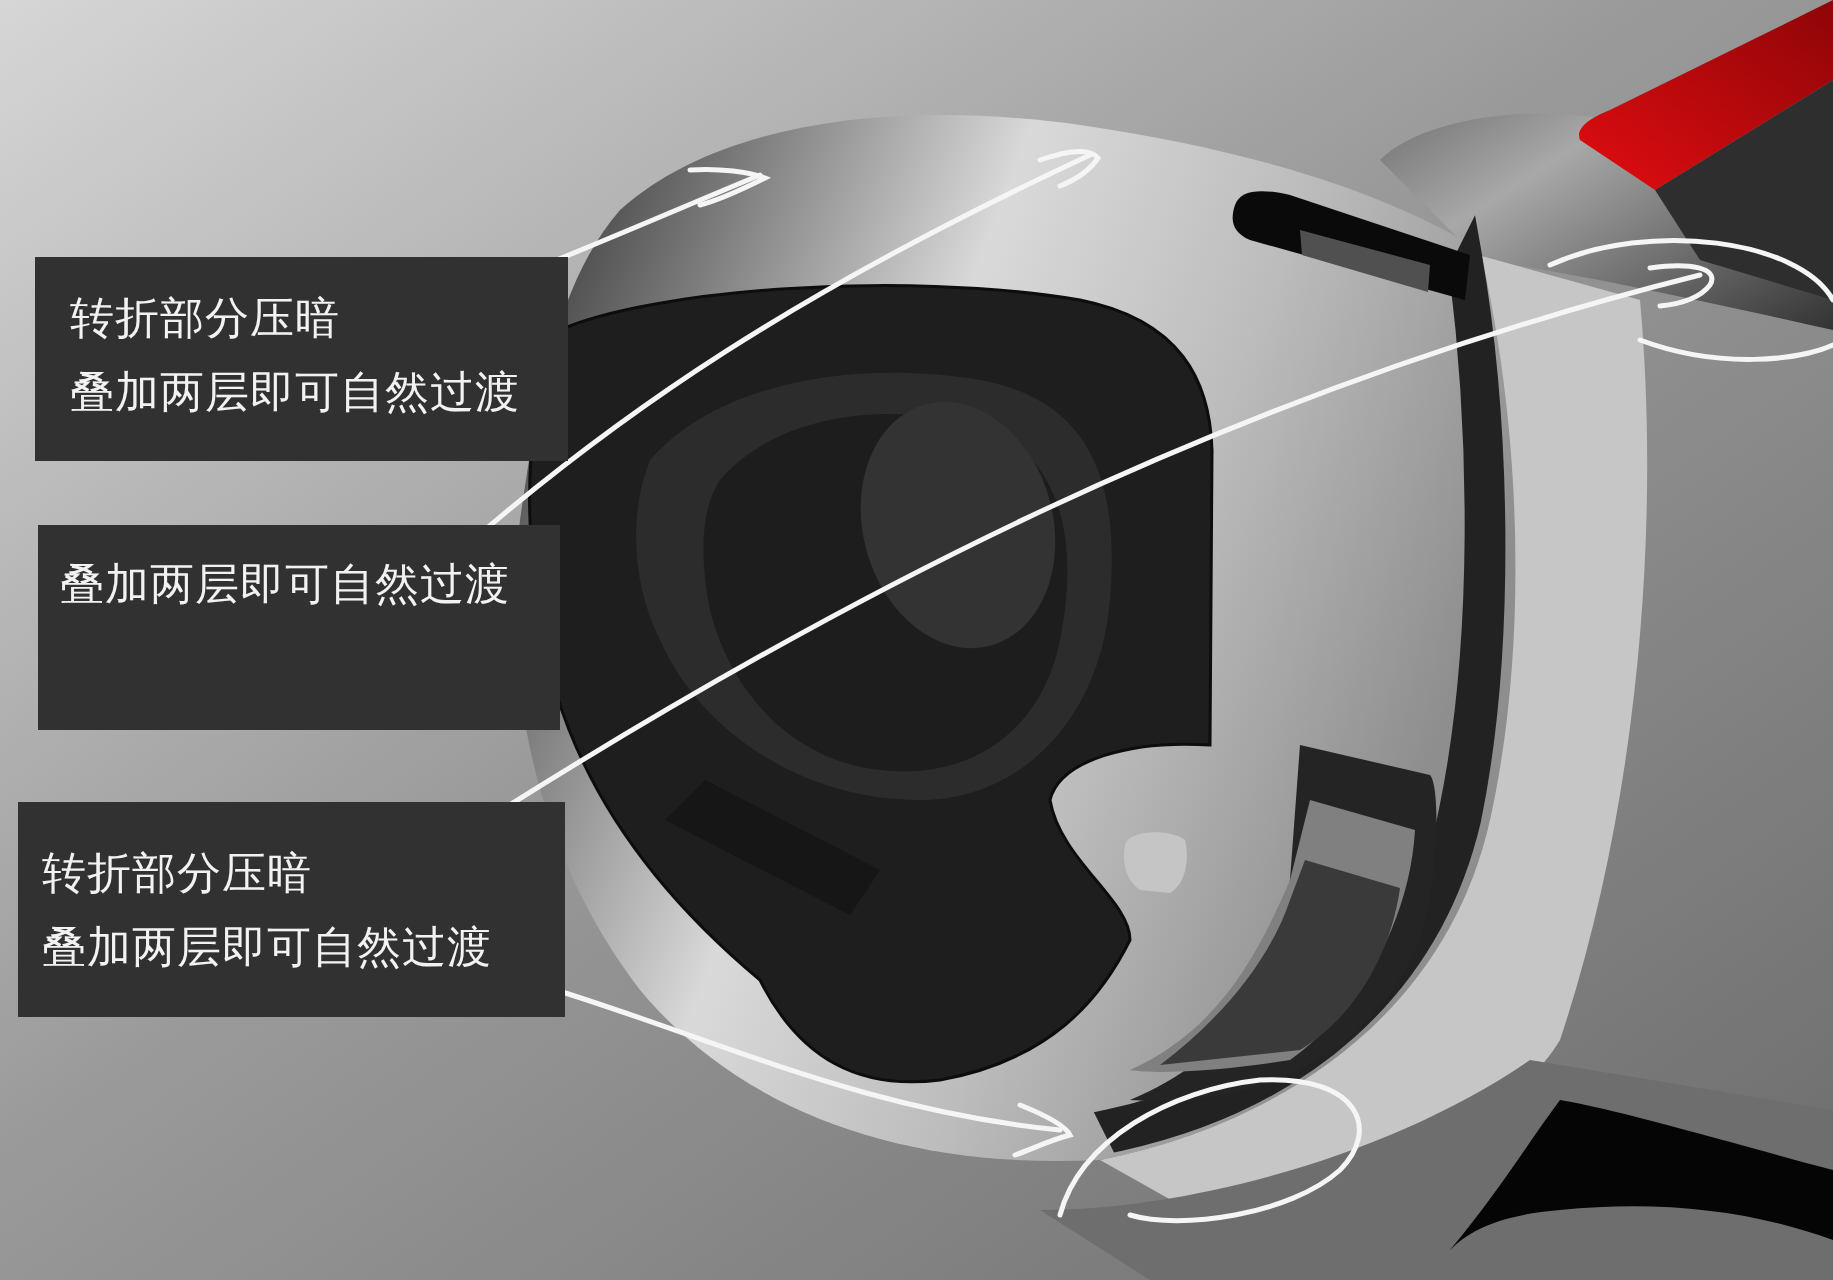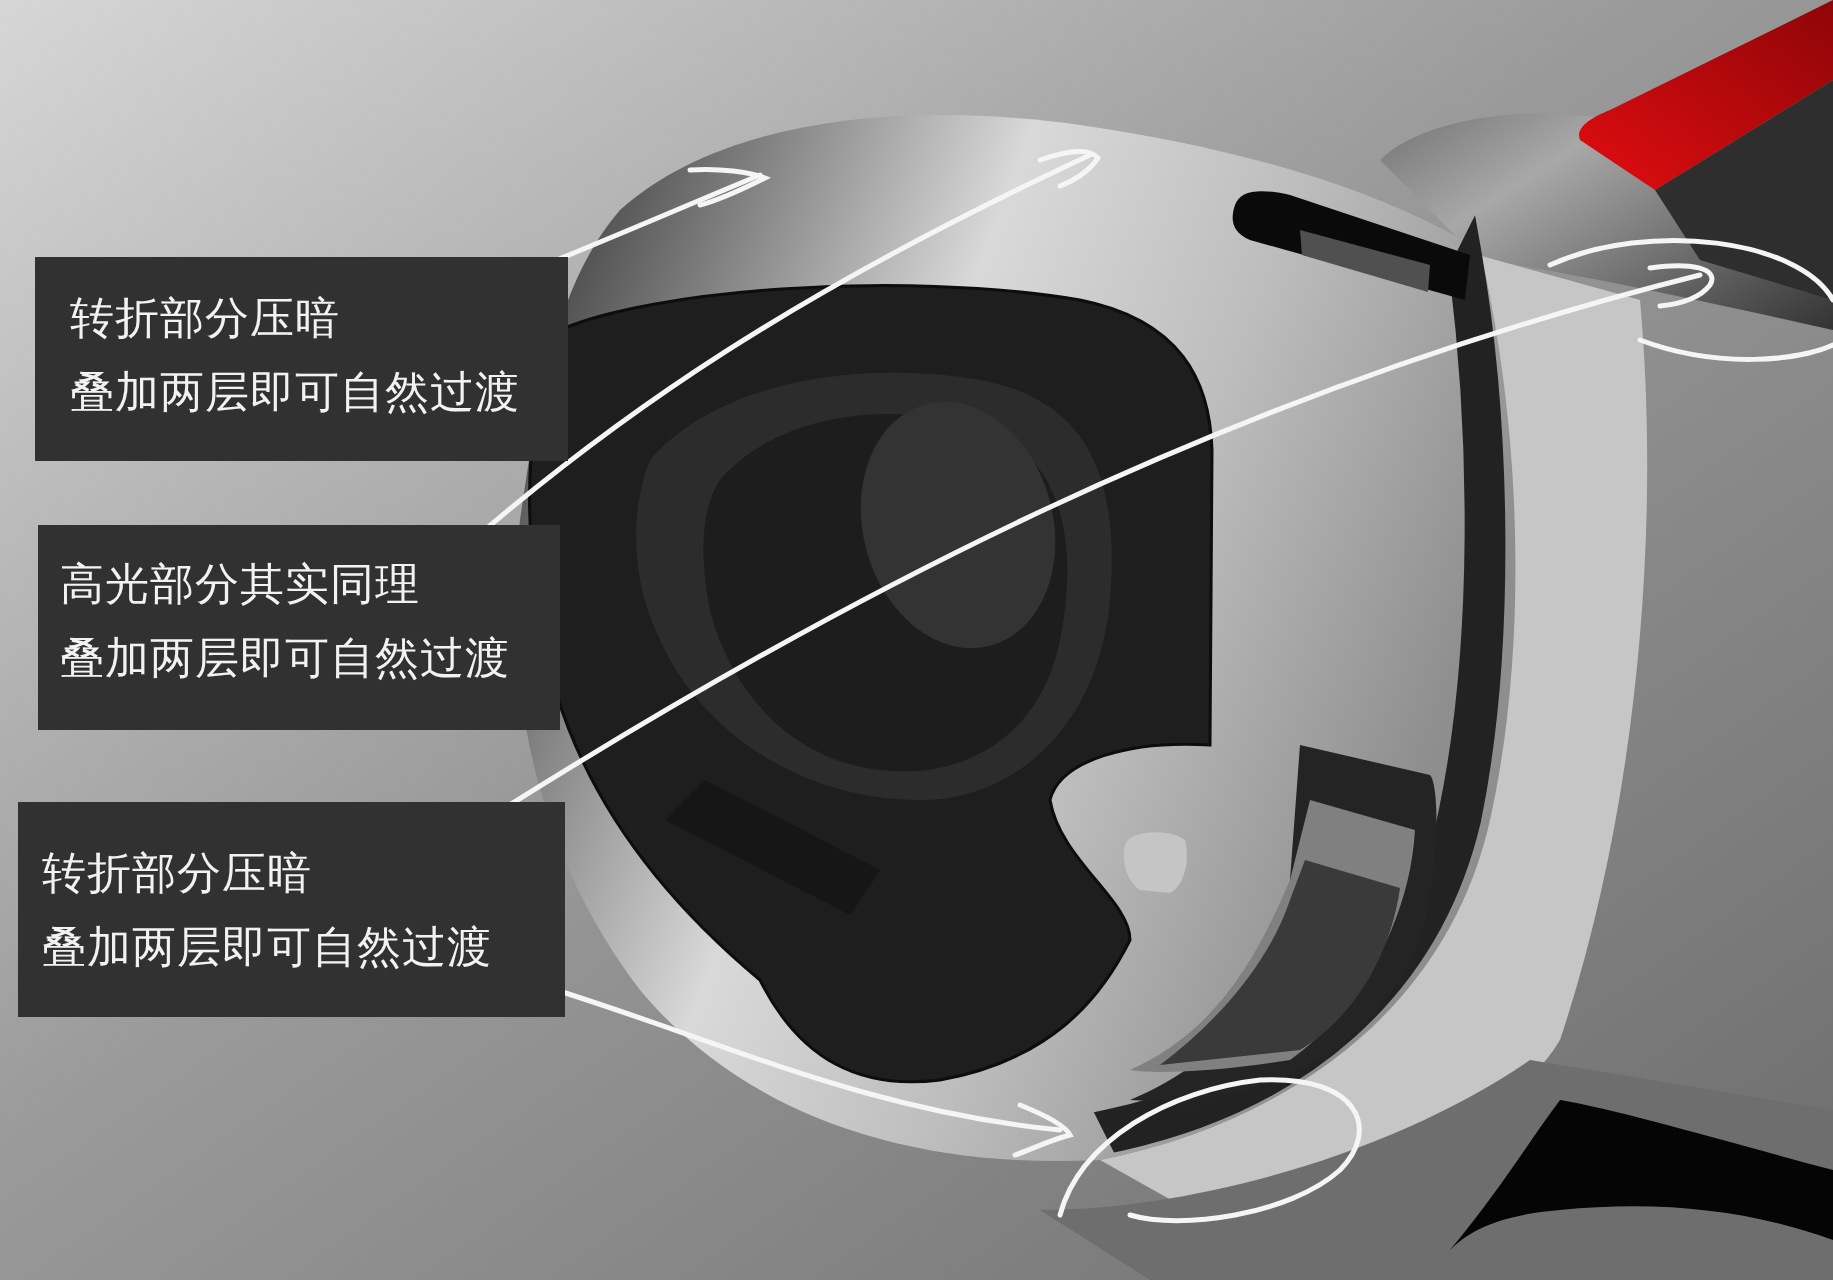--- a/index.html
+++ b/index.html
@@ -85,19 +85,18 @@
     <path d="M1020 1105 C1045 1115 1065 1125 1070 1135 C1050 1140 1030 1150 1015 1155" stroke-width="5"></path>
     <path d="M1060 1215 C1080 1140 1170 1090 1260 1080 C1360 1075 1380 1130 1340 1170 C1290 1215 1180 1230 1130 1215" stroke-width="5"></path>
   </g>
 </svg>
 
 <div class="note" id="note-1">
   <span class="line">转折部分压暗</span>
   <span class="line">叠加两层即可自然过渡</span>
 </div>
 <div class="note" id="note-2">
-  <span class="line">高光部分其实同理</span>
   <span class="line">叠加两层即可自然过渡</span>
 </div>
 <div class="note" id="note-3">
   <span class="line">转折部分压暗</span>
   <span class="line">叠加两层即可自然过渡</span>
 </div>
 
 </body></html>

